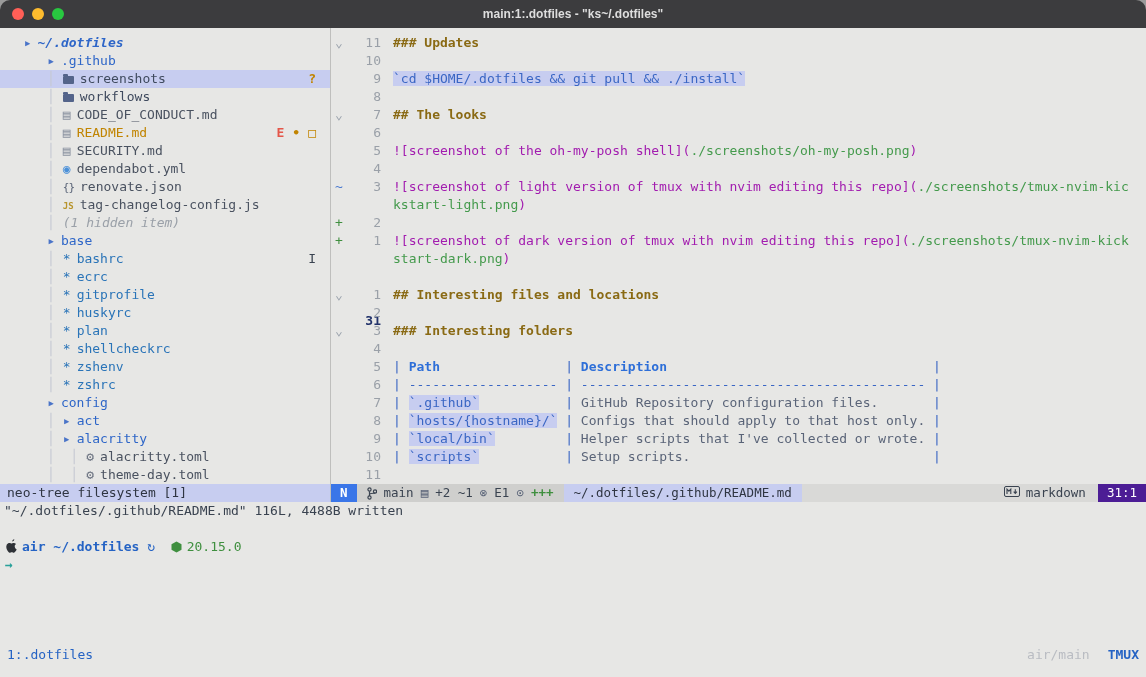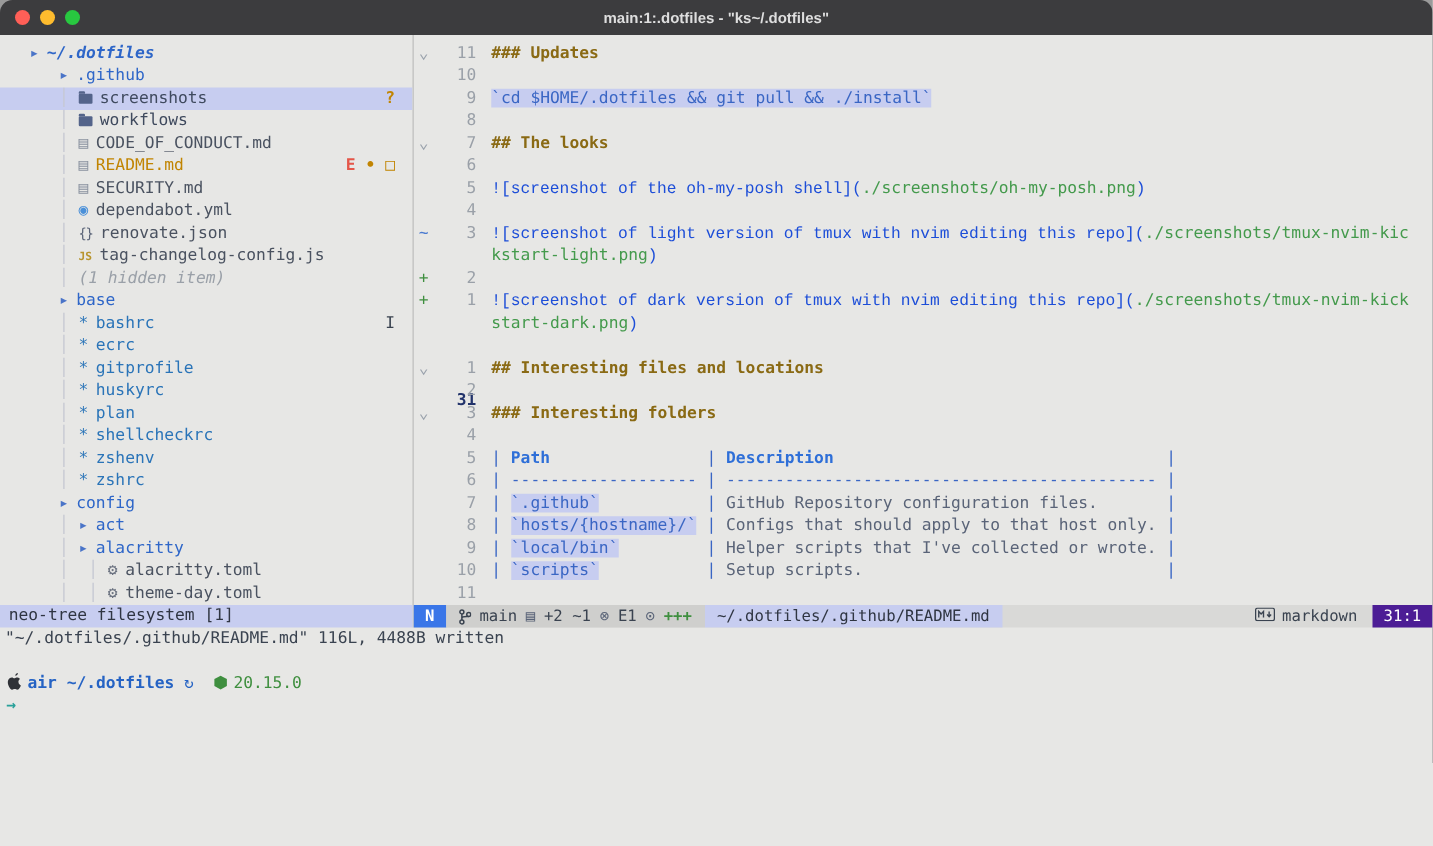--- a/index.html
+++ b/index.html
@@ -55,21 +55,21 @@
   .m-fold { color:#9aa2ac; }
   .m-add { color:#3f8f3f; }
   .m-change { color:#4a7ad0; }
   .line-body { flex:1; display:flex; min-width:0; }
   .eline.cursorline .line-body { background:#c7cdf0;margin-top:44px; }
   .eline.cursorline .num { color:#22336b; font-weight:bold; }
   .num { flex:0 0 28px; text-align:right; color:#9aa0a8; }
   .ltext { flex:1; padding-left:12px; min-width:0; overflow:hidden; }
   .seg-h { color:#8a6a14; font-weight:bold; }
   .seg-code { color:#3a66c4; background:#c7cdf0; }
-  .seg-alt { color:#1d4ed8;font-family:Liberation Mono, monospace; }
+  .seg-alt { color:#a21caf; }
   .seg-url { color:#449a4c; }
   .seg-tbl { color:#3a66c4; }
   .seg-th { color:#2e6fd8; font-weight:bold; }
   .seg-desc { color:#5a6478; }
   .seg-cursor { background:#566180; color:#566180; }
   
   .statusline { flex:0 0 18px; display:flex; align-items:stretch; line-height:18px; background:#d9d9d7; font-size:12.5px; white-space:pre; }
   .mode-chip { background:#3a76e8; color:#fff; font-weight:bold; padding:0 9px; }
   .git-seg { background:#cfcfcd; padding:0 10px; color:#3a4350; display:flex; align-items:center; gap:7px; }
   .git-seg svg { display:block; }
@@ -219,15 +219,22 @@
       <span><svg width="11" height="12" viewBox="0 0 11 12">
             <polygon points="5.5,0.5 10.5,3.25 10.5,8.75 5.5,11.5 0.5,8.75 0.5,3.25" fill="#3f8f3f"></polygon>
           </svg></span>
       <span class="node-ver">20.15.0</span>
     </div>
 
     <div class="arrow-line">→</div>
 
     <div class="grow"></div>
 
+    <div class="tmuxbar">
+      <span class="tmux-left">1:.dotfiles</span>
+      <span class="tmux-right">
+        <span class="tmux-session">air/main</span>
+        <span class="tmux-label">TMUX</span>
+      </span>
+    </div>
 
   </div>
 </div>
 
 </body></html>

